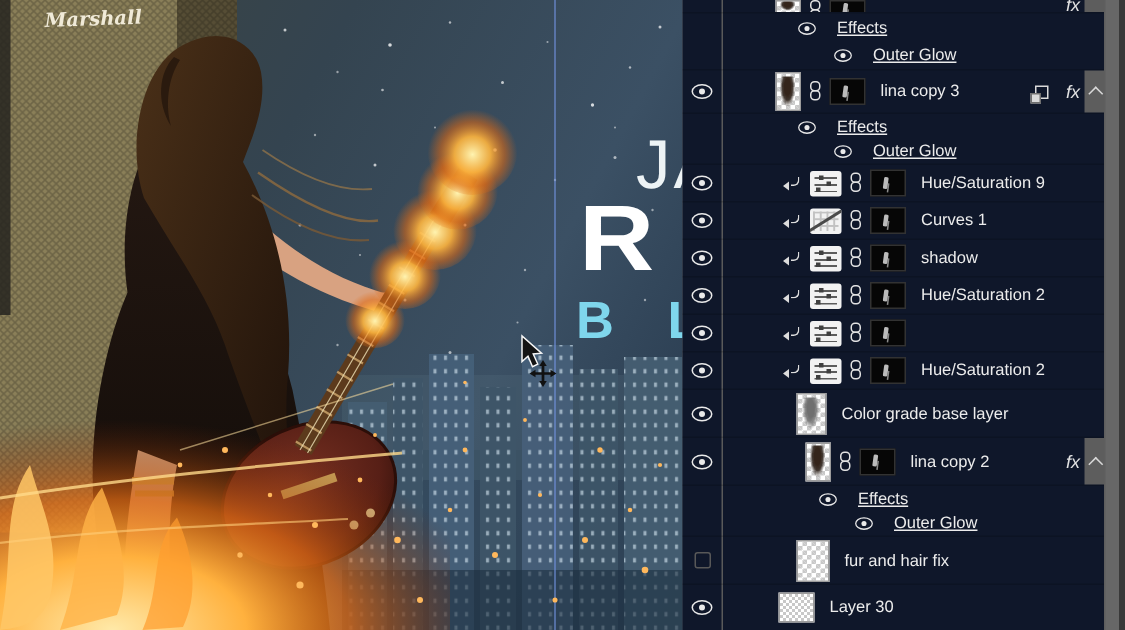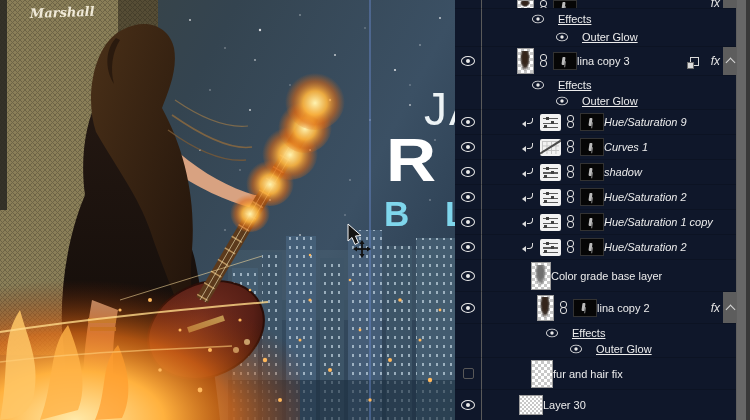--- a/index.html
+++ b/index.html
@@ -18,23 +18,23 @@
   
   .panel{position:absolute;left:455px;top:0;width:295px;height:420px;background:#0f172a;
     font-size:11px;color:#ececec;}
   .vline{position:absolute;left:26px;top:0;bottom:0;width:1px;background:#5a5a5a;}
   .scroll-track{position:absolute;right:4px;top:0;bottom:0;width:9px;background:#676767;border-left:1px solid #5e5e5e;}
   .scroll-edge{position:absolute;right:0;top:0;bottom:0;width:4px;background:#393939;}
   .rows{position:absolute;left:0;top:0;right:13px;}
   .row{display:flex;align-items:center;position:relative;box-sizing:border-box;}
   .row.div{border-bottom:1px solid rgba(0,0,0,0.16);}
   .eyecol{width:26px;flex:none;display:flex;justify-content:center;}
-  .lbl{white-space:nowrap;}
+  .lbl{margin-left:10px;white-space:nowrap;}
   .h9{height:9px;overflow:hidden;}
-  .h19{height:19px;}.h17{height:17px;}.h25{height:25px;font-style:italic;}.h29{height:29px;}
+  .h19{height:19px;}.h17{height:17px;}.h25{height:25px;}.h29{height:29px;}
   .h32{height:32px;}.h30{height:30px;}
 
   .eye{width:14px;height:10px;border:1.6px solid #e9e9e9;border-radius:50%;position:relative;flex:none;box-sizing:border-box;}
   .eye::after{content:"";position:absolute;left:50%;top:50%;width:4px;height:4px;margin:-2px 0 0 -2px;background:#e9e9e9;border-radius:50%;}
   .eye.sm{transform:scale(.85);}
   .hidden-box{width:11px;height:11px;border:1.5px solid #585858;border-radius:2px;box-sizing:border-box;}
 
   .clip{position:relative;width:11px;height:11px;flex:none;margin-right:6px;}
   .clip::before{content:"";position:absolute;right:1px;top:1px;width:5px;height:5px;
     border-right:1.6px solid #dcdcdc;border-bottom:1.6px solid #dcdcdc;border-bottom-right-radius:4px;}
@@ -376,21 +376,20 @@
         <span class="lbl">Hue/Saturation 2</span>
       </div>
       <div class="row h25 div">
         <div class="eyecol">
             <span class="eye"></span>
           </div>
         <span class="clip ml42"></span>
         <span class="adj adj-levels"></span>
         <span class="chain"></span>
         <span class="mask"></span>
-        <span class="lbl">Hue/Saturation 1 copy</span>
       </div>
       <div class="row h25 div">
         <div class="eyecol">
             <span class="eye"></span>
           </div>
         <span class="clip ml42"></span>
         <span class="adj adj-levels"></span>
         <span class="chain"></span>
         <span class="mask"></span>
         <span class="lbl">Hue/Saturation 2</span>

